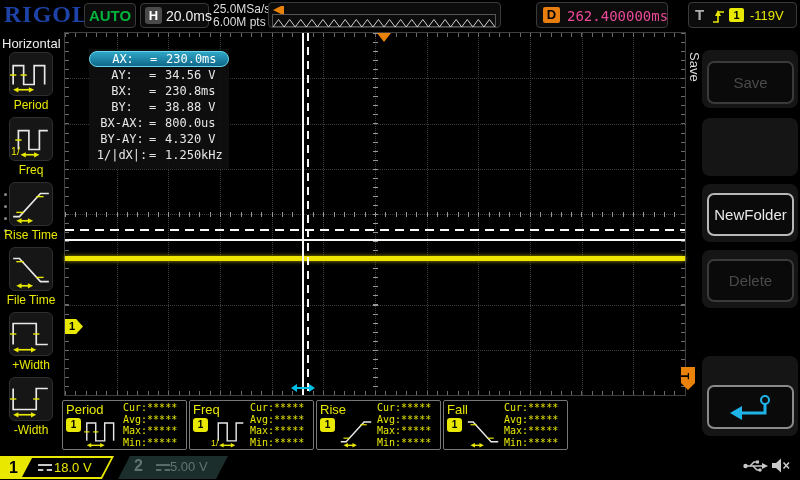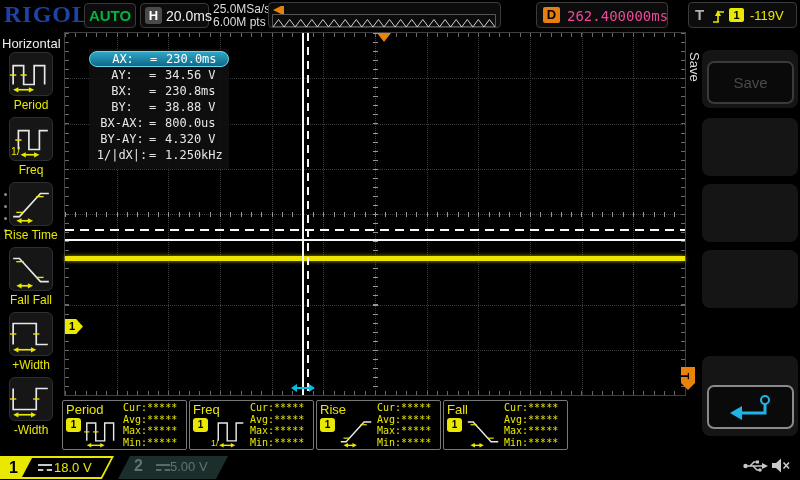--- a/index.html
+++ b/index.html
@@ -193,21 +193,21 @@
     <div class="lm-btn">
       <svg width="42" height="42" viewBox="0 0 40 40">
         <polyline points="3,10 9,10 29,32 37,32" fill="none" stroke="#e8e8e8" stroke-width="1.6"></polyline>
         <line x1="6" y1="13" x2="13" y2="13" stroke="#e8e800" stroke-width="1.3"></line>
         <line x1="25" y1="28" x2="32" y2="28" stroke="#e8e800" stroke-width="1.3"></line>
         <line x1="10" y1="36" x2="18" y2="36" stroke="#e8e800" stroke-width="1.6"></line>
         <polygon points="6,36 11,33.5 11,38.5" fill="#e8e800"></polygon>
           <polygon points="22,36 17,33.5 17,38.5" fill="#e8e800"></polygon>
       </svg>
     </div>
-    <div class="lm-label">Fall Fall</div>
+    <div class="lm-label">File Time</div>
   </div>
 
   <div class="lm-item" style="top:312px">
     <div class="lm-btn">
       <svg width="42" height="42" viewBox="0 0 40 40">
         <polyline points="3,30 3,10 25,10 25,30 36,30" fill="none" stroke="#e8e8e8" stroke-width="1.6"></polyline>
         <line x1="0" y1="20" x2="6" y2="20" stroke="#e8e800" stroke-width="1.3"></line>
         <line x1="22" y1="20" x2="28" y2="20" stroke="#e8e800" stroke-width="1.3"></line>
         <line x1="7" y1="35" x2="21" y2="35" stroke="#e8e800" stroke-width="1.6"></line>
         <polygon points="3,35 8,32.5 8,37.5" fill="#e8e800"></polygon>
@@ -318,20 +318,22 @@
 
   <div class="abs" id="rtab">Save</div>
 
   <div class="well" style="top:50px;height:58px"></div>
   <div class="well" style="top:118px;height:58px"></div>
   <div class="well" style="top:184px;height:58px"></div>
   <div class="well" style="top:250px;height:58px"></div>
   <div class="well" style="top:356px;height:80px"></div>
 
   <div class="rbtn disabled" style="top:61px">Save</div>
+  <div class="rbtn enabled" style="top:193px">NewFolder</div>
+  <div class="rbtn disabled" style="top:259px">Delete</div>
 
   <div class="rbtn" id="back-btn" style="top:385px">
     <svg width="52" height="28">
       <circle cx="40" cy="7" r="4" fill="none" stroke="#1fb4e8" stroke-width="2"></circle>
       <path d="M40,11 V20 H16" fill="none" stroke="#1fb4e8" stroke-width="3"></path>
       <polygon points="17,13 17,27 5,20" fill="#1fb4e8"></polygon>
     </svg>
   </div>
 
   <div class="mpanel" style="left:62px">

